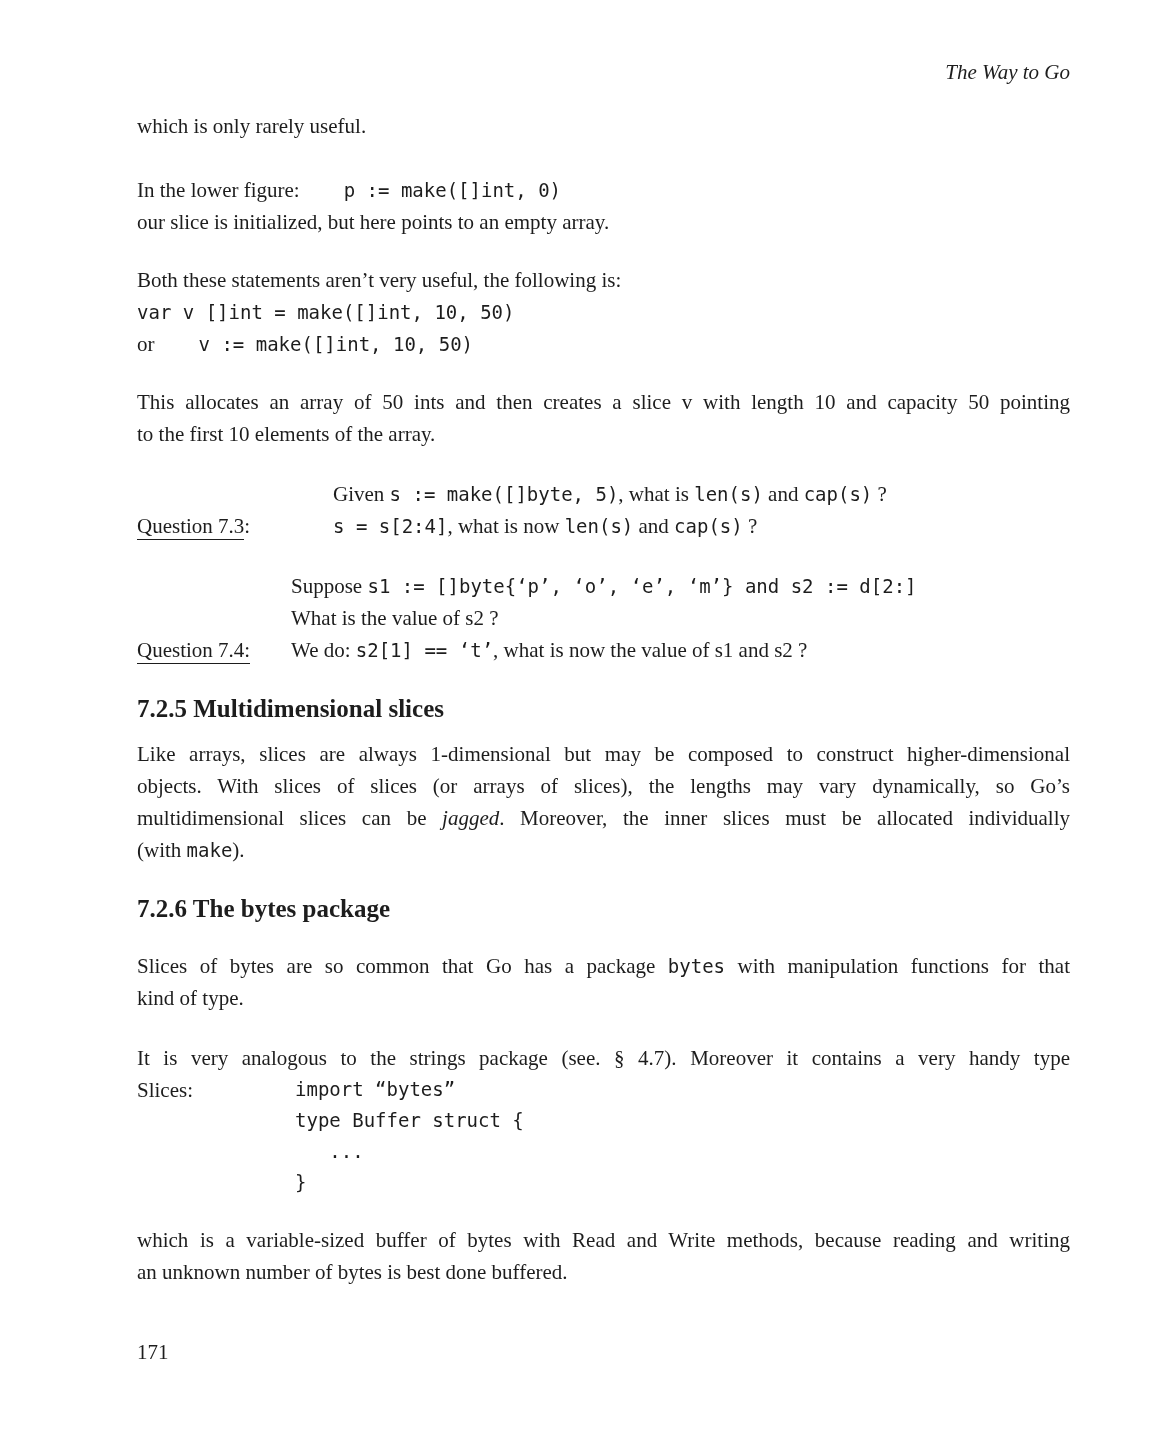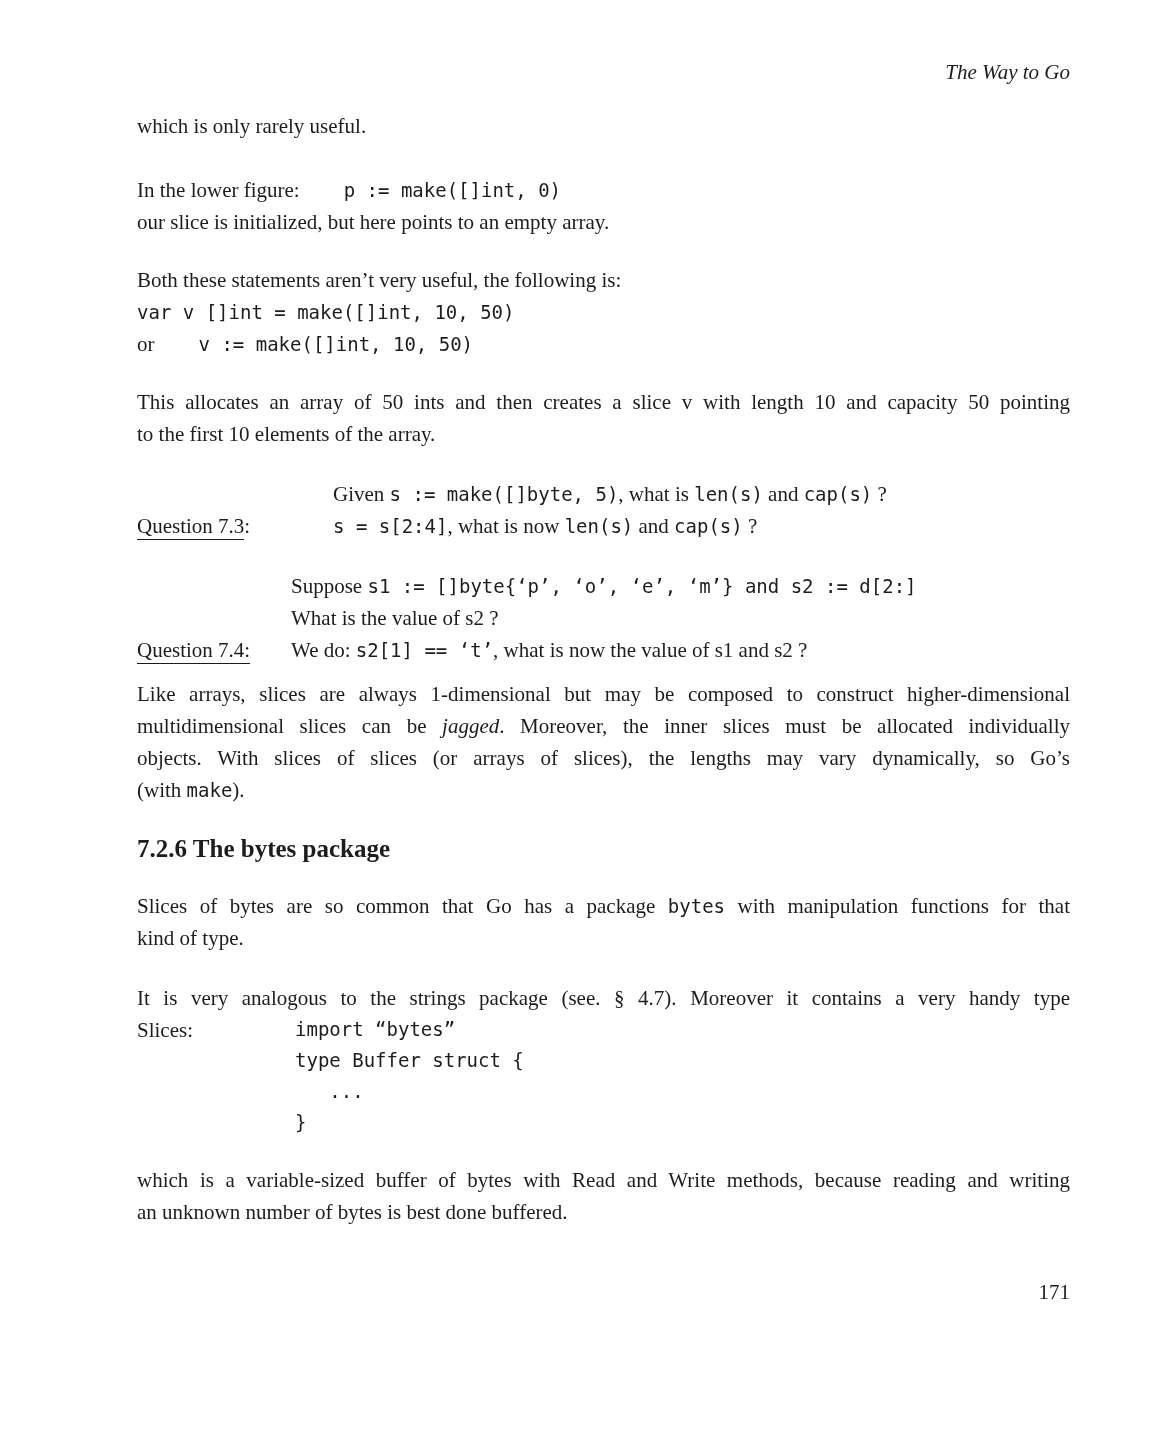--- a/index.html
+++ b/index.html
@@ -38,21 +38,21 @@
   .w74{width:154px;}
   .qlabel{border-bottom:1.5px solid #1d1d1d;padding-bottom:1px;}
   .qcontent{flex:1 1 auto;}
   .bufrow{display:flex;align-items:flex-start;}
   .buflabel{flex:0 0 auto;width:158px;line-height:32px;}
   .bufcode{flex:1 1 auto;}
   .codeline{
     font-family:"DejaVu Sans Mono",monospace;font-size:19px;
     line-height:31px;white-space:pre;
   }
-  .page-number{margin-top:48px;text-align:right;line-height:32px;font-size:21px;}
+  .page-number{margin-top:48px;text-align:left;line-height:32px;font-size:21px;}
 </style>
 </head>
 <body>
 
 <div class="page">
 
   <div class="running-header">The Way to Go</div>
 
   <div class="para m-first">
     <div class="line"><span class="sg-s">which is only rarely useful.</span></div>
@@ -88,25 +88,26 @@
     <div class="qcol w74">
       <span class="qlabel">Question 7.4:</span><span></span>
     </div>
     <div class="qcontent">
       <div class="line"><span class="sg-s">Suppose </span><span class="sg-m">s1 := []byte{‘p’, ‘o’, ‘e’, ‘m’} and s2 := d[2:]</span></div>
       <div class="line"><span class="sg-s">What is the value of s2 ?</span></div>
       <div class="line"><span class="sg-s">We do: </span><span class="sg-m">s2[1] == ‘t’</span><span class="sg-s">, what is now the value of s1 and s2 ?</span></div>
     </div>
   </div>
 
+  <div class="sect">7.2.5 Multidimensional slices</div>
 
   <div class="para m-p5">
     <div class="line fill"><span class="sg-s">Like arrays, slices are always 1-dimensional but may be composed to construct higher-dimensional</span></div>
+    <div class="line fill"><span class="sg-s">objects. With slices of slices (or arrays of slices), the lengths may vary dynamically, so Go’s</span></div>
     <div class="line fill"><span class="sg-s">multidimensional slices can be </span><span class="sg-i">jagged</span><span class="sg-s">. Moreover, the inner slices must be allocated individually</span></div>
-    <div class="line fill"><span class="sg-s">objects. With slices of slices (or arrays of slices), the lengths may vary dynamically, so Go’s</span></div>
     <div class="line"><span class="sg-s">(with </span><span class="sg-m">make</span><span class="sg-s">).</span></div>
   </div>
 
   <div class="sect m-h2">7.2.6 The bytes package</div>
 
   <div class="para m-p6">
     <div class="line fill"><span class="sg-s">Slices of bytes are so common that Go has a package </span><span class="sg-m">bytes</span><span class="sg-s"> with manipulation functions for that</span></div>
     <div class="line"><span class="sg-s">kind of type.</span></div>
   </div>
 

